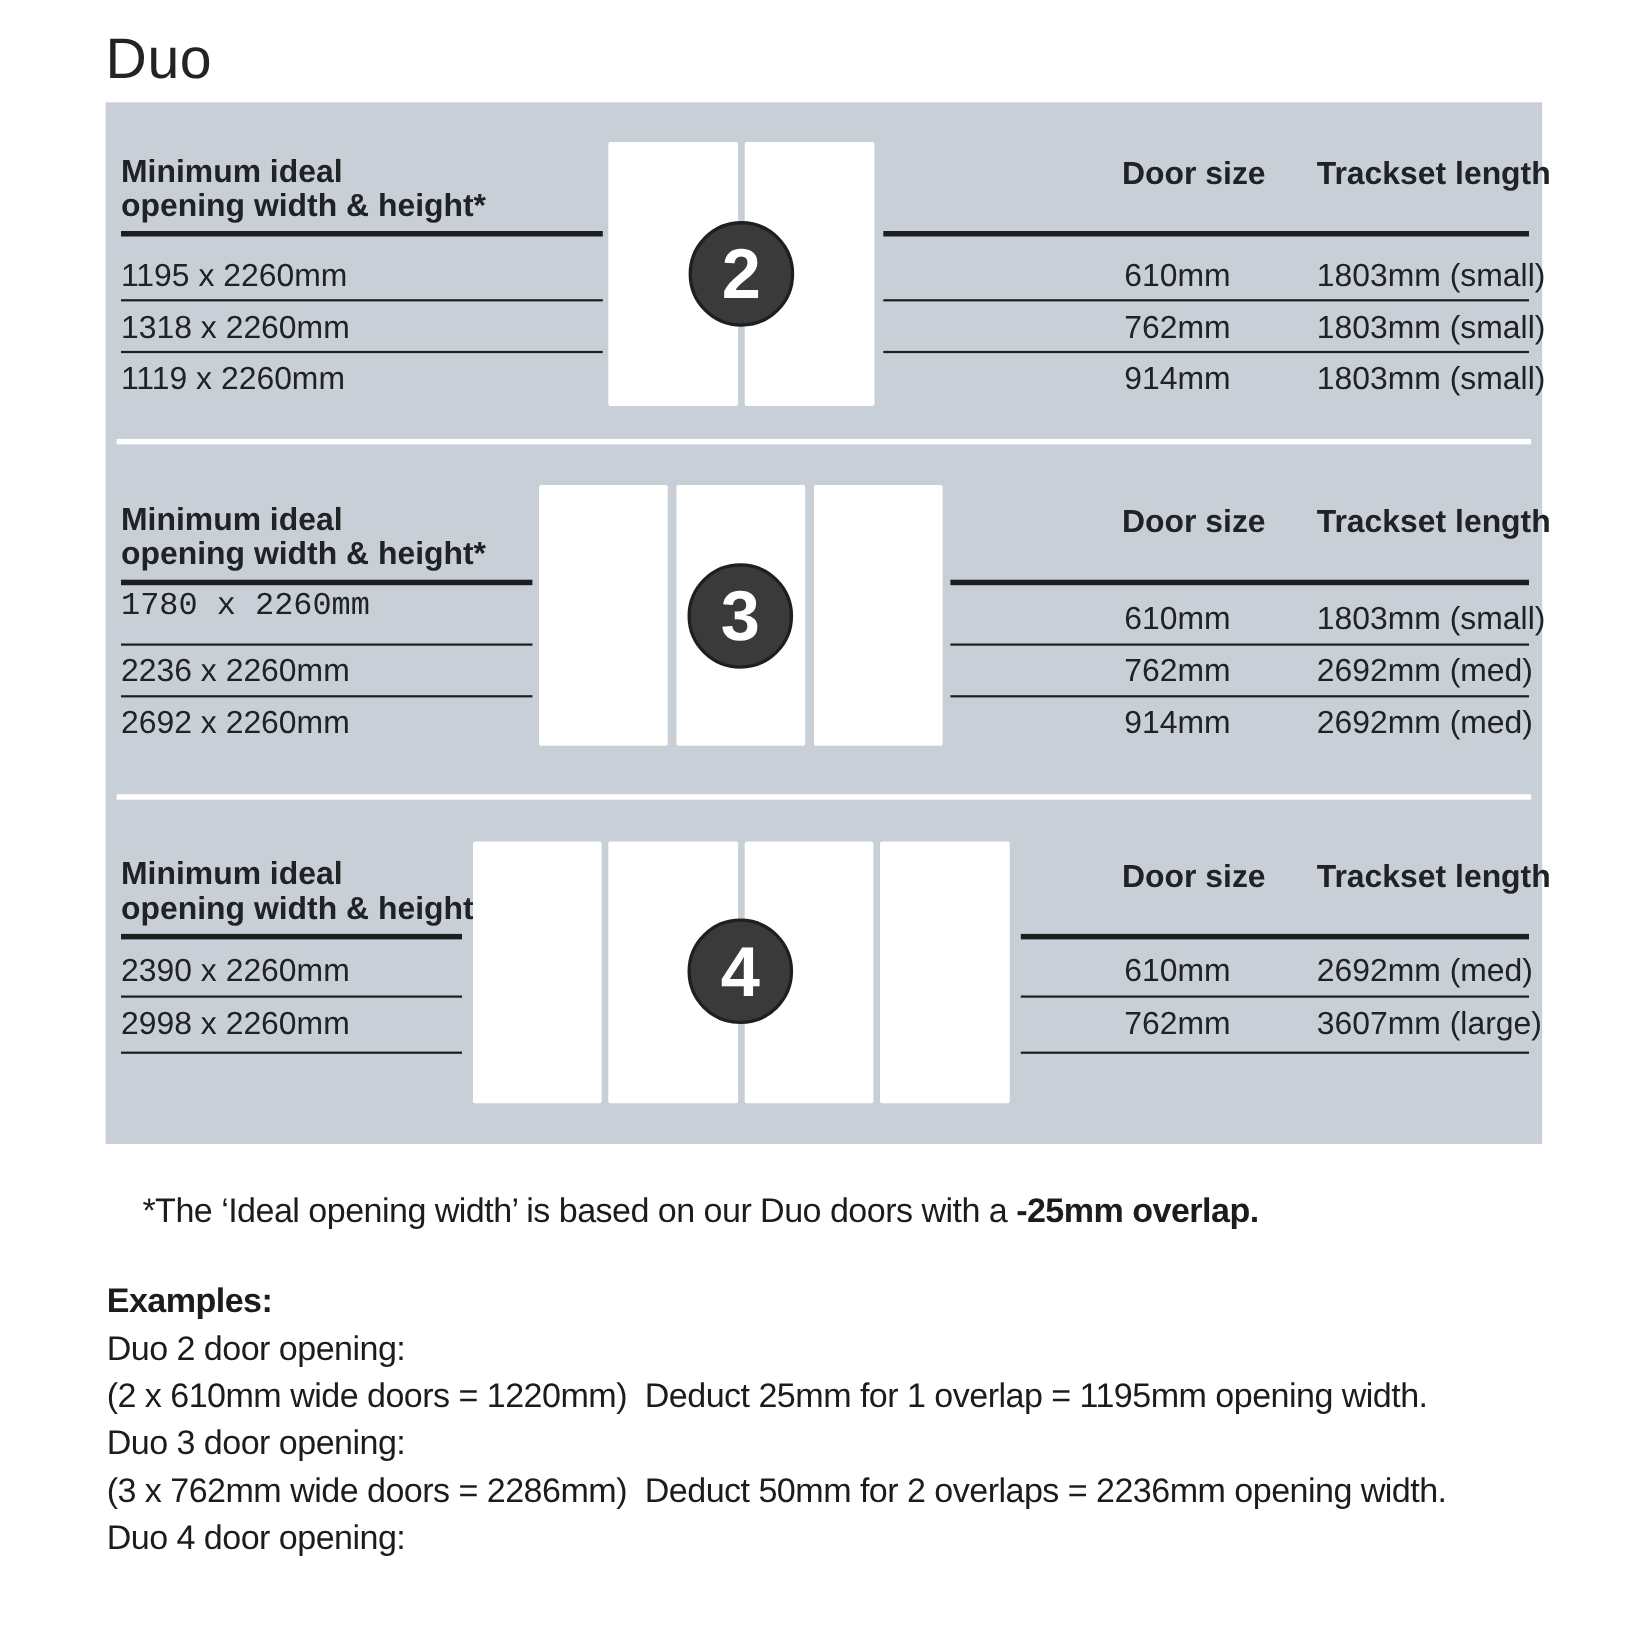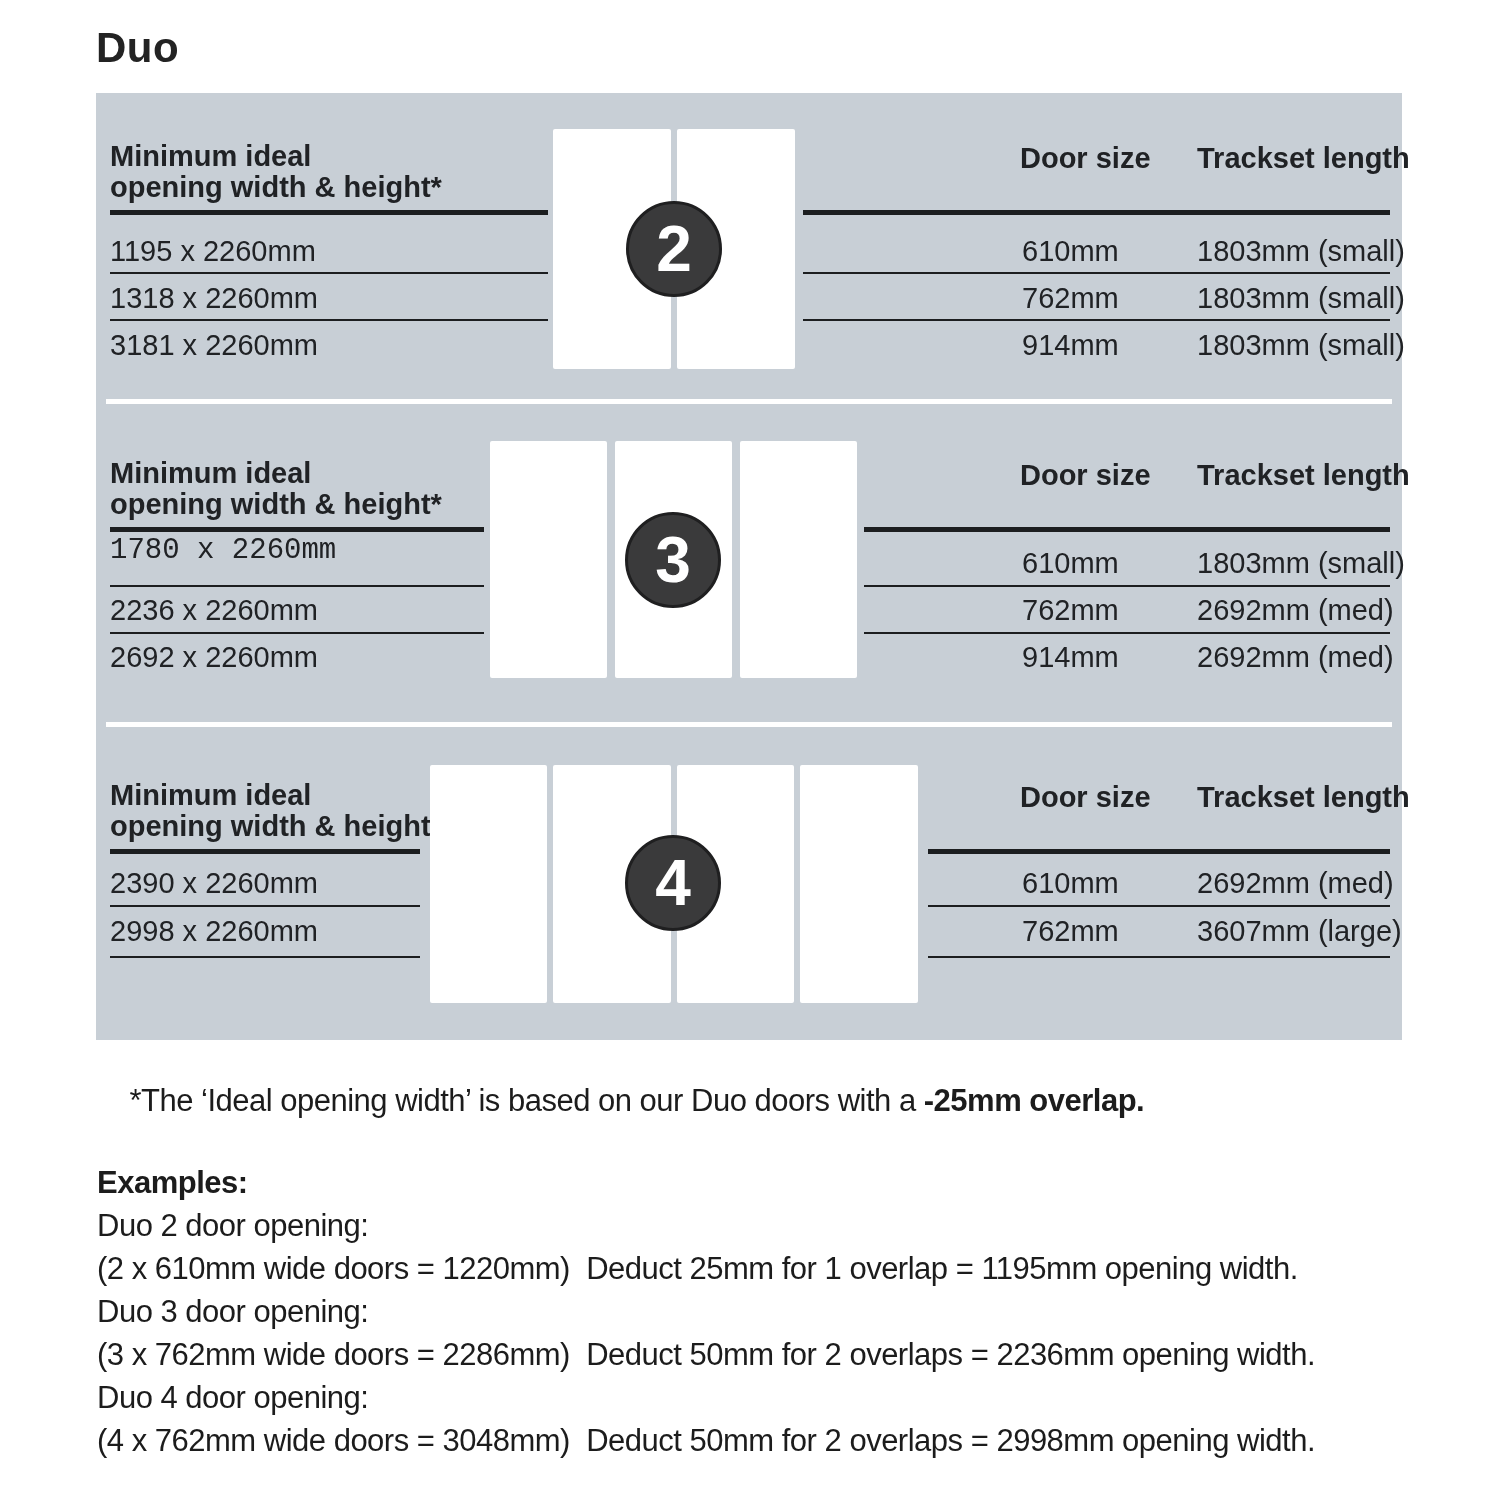--- a/index.html
+++ b/index.html
@@ -2,21 +2,21 @@
 <html style="--panel-bg: #c8cfd6; --rule-dark: #1c1e20; --text-dark: #202225; --badge-bg: #3a3a3b; --badge-border: #1f1f20; --door-white: #ffffff; --separator-white: #ffffff; --footer-text: #1c1c1c;"><head>
 <meta charset="utf-8">
 <style>
   html,body{margin:0;padding:0;background:#ffffff;}
   .canvas{
     position:relative;width:1500px;height:1500px;background:#ffffff;overflow:hidden;
     font-family:"Liberation Sans", sans-serif;color:var(--text-dark,#202225);
   }
   .abs{position:absolute;}
   .title{
-    position:absolute;left:96px;top:24px;font-size:42px;font-weight:700;
+    position:absolute;left:96px;top:24px;font-size:52px;font-weight:400;
     color:#232323;letter-spacing:0.5px;
   }
   .panel{
     position:absolute;left:96px;top:93px;width:1306px;height:947px;
     background:var(--panel-bg,#c8cfd6);
   }
   .t-head{font-size:29px;line-height:31px;font-weight:700;white-space:nowrap;}
   .t-row{font-size:29px;line-height:30px;font-weight:400;white-space:nowrap;}
   .rule-thick{height:5px;background:var(--rule-dark,#1c1e20);}
   .rule-thin{height:2px;background:var(--rule-dark,#26282a);}
@@ -47,21 +47,21 @@
     <div class="t-head abs" style="left:110px;top:141px;">Minimum ideal</div>
     <div class="t-head abs" style="left:110px;top:172px;">opening width &amp; height*</div>
     <div class="t-head abs" style="left:1020px;top:143px;">Door size</div>
     <div class="t-head abs" style="left:1197px;top:143px;">Trackset length</div>
 
     <div class="rule-thick abs" style="left:110px;top:210px;width:438px;"></div>
     <div class="rule-thick abs" style="left:803px;top:210px;width:587px;"></div>
 
     <div class="t-row abs" style="left:110px;top:236px;">1195 x 2260mm</div>
     <div class="t-row abs" style="left:110px;top:283px;">1318 x 2260mm</div>
-    <div class="t-row abs" style="left:110px;top:330px;">3181 x 2260mm</div>
+    <div class="t-row abs" style="left:110px;top:330px;">1119 x 2260mm</div>
     <div class="rule-thin abs" style="left:110px;top:272px;width:438px;"></div>
     <div class="rule-thin abs" style="left:110px;top:319px;width:438px;"></div>
 
     <div class="t-row abs" style="left:1022px;top:236px;">610mm</div>
     <div class="t-row abs" style="left:1022px;top:283px;">762mm</div>
     <div class="t-row abs" style="left:1022px;top:330px;">914mm</div>
     <div class="t-row abs" style="left:1197px;top:236px;">1803mm (small)</div>
     <div class="t-row abs" style="left:1197px;top:283px;">1803mm (small)</div>
     <div class="t-row abs" style="left:1197px;top:330px;">1803mm (small)</div>
     <div class="rule-thin abs" style="left:803px;top:272px;width:587px;"></div>
@@ -144,16 +144,15 @@
     <span>*The ‘Ideal opening width’ is based on our Duo doors with a </span><span class="b">-25mm overlap.</span>
   </div>
 
   <div class="abs" style="left:97px;top:1161px;">
     <div class="foot-line b">Examples:</div>
     <div class="foot-line">Duo 2 door opening:</div>
     <div class="foot-line">(2 x 610mm wide doors = 1220mm)  Deduct 25mm for 1 overlap = 1195mm opening width.</div>
     <div class="foot-line">Duo 3 door opening:</div>
     <div class="foot-line">(3 x 762mm wide doors = 2286mm)  Deduct 50mm for 2 overlaps = 2236mm opening width.</div>
     <div class="foot-line">Duo 4 door opening:</div>
-    <div class="foot-line">(4 x 762mm wide doors = 3048mm)  Deduct 50mm for 2 overlaps = 2998mm opening width.</div>
   </div>
 
 </div>
 
 </body></html>

